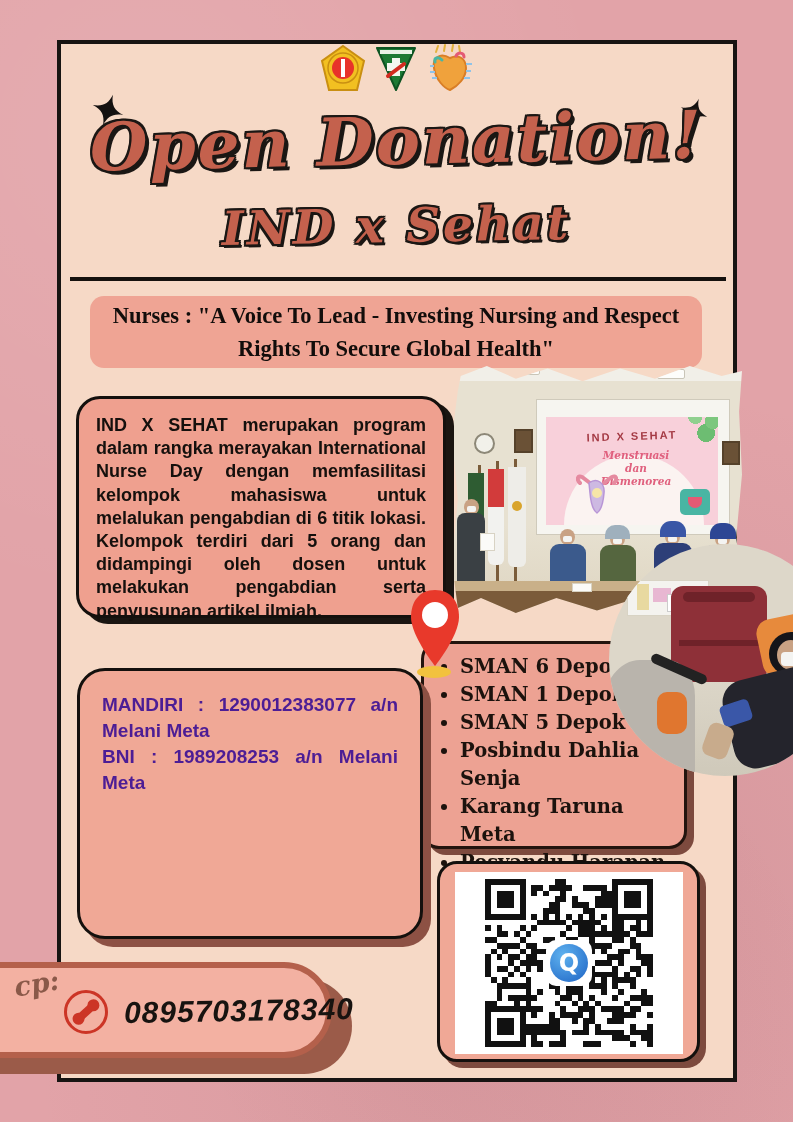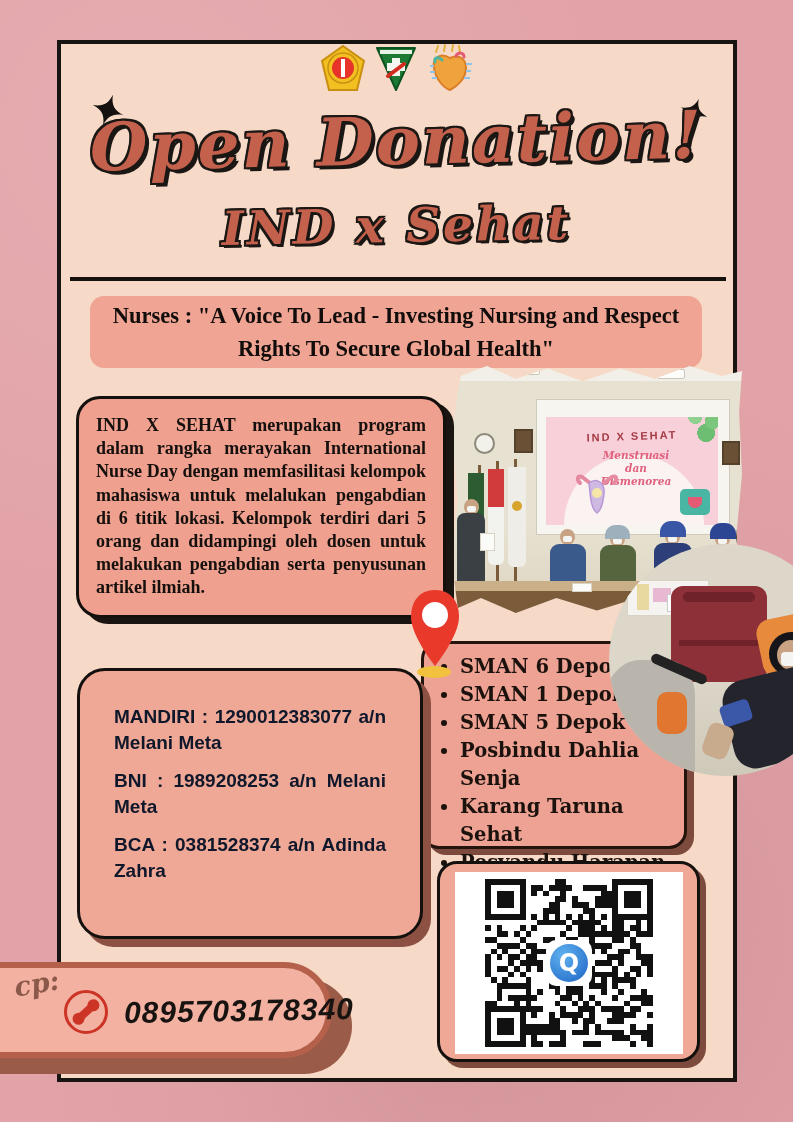--- a/index.html
+++ b/index.html
@@ -25,21 +25,21 @@
     color:#c4614d;letter-spacing:3px;transform:rotate(-1deg);
     text-shadow:-2px -2px 0 #1b1714,2px -2px 0 #1b1714,-2px 2px 0 #1b1714,2px 2px 0 #1b1714,0 -2px 0 #1b1714,0 2px 0 #1b1714,-2px 0 0 #1b1714,2px 0 0 #1b1714,3px 3px 0 #1b1714;}
   .divider{position:absolute;left:70px;top:277px;width:656px;height:4px;background:#15110e;z-index:3;}
   .quote-box{position:absolute;left:90px;top:296px;width:612px;height:72px;background:#efa494;
     border-radius:14px;z-index:3;display:flex;align-items:center;justify-content:center;}
   .quote-box p{margin:0;padding:0 18px;text-align:center;color:#120d0b;
     font-family:"Liberation Serif",serif;font-weight:700;font-size:22.5px;line-height:33px;}
   .desc-box{position:absolute;left:76px;top:396px;width:370px;height:222px;background:#efa08f;
     border:3px solid #14100d;border-radius:24px;box-shadow:8px 6px 0 #1a1511;z-index:4;box-sizing:border-box;}
   .desc-box p{margin:0;padding:15px 17px;text-align:justify;color:#15100d;
-    font-weight:700;font-size:18px;line-height:23.2px;font-family:Liberation Serif, serif;}
+    font-weight:700;font-size:18px;line-height:23.2px;}
   
   .photo-seminar{position:absolute;left:452px;top:361px;width:290px;height:252px;z-index:3;
     background:linear-gradient(#f1efe8 0 20px,#e7e1d1 20px 65%, #ded5c1 100%);
     clip-path:polygon(3% 6%,12% 2%,22% 7%,33% 3%,45% 8%,58% 3%,70% 7%,82% 2%,93% 6%,100% 4%,99% 20%,100% 45%,98% 70%,100% 88%,90% 95%,78% 100%,64% 94%,50% 99%,36% 94%,22% 100%,10% 94%,2% 98%,0 80%,2% 55%,0 30%,2% 12%);}
   .ph{position:absolute;}
   .light{width:26px;height:8px;background:#fdfdfb;border:1px solid #c9c5b8;border-radius:2px;}
   .screen{left:84px;top:38px;width:192px;height:134px;background:#f6f5f0;border:1px solid #cfcabb;}
   .slide{left:94px;top:56px;width:172px;height:108px;background:#f8d0da;overflow:hidden;}
   .slide-arc{position:absolute;left:18px;bottom:-6px;width:140px;height:76px;background:#fbf3f1;border-radius:140px 140px 0 0;}
   .slide-title{position:absolute;left:0;top:13px;width:100%;text-align:center;
@@ -67,21 +67,21 @@
   .loc-box{position:absolute;left:421px;top:641px;width:266px;height:208px;background:#eda293;
     border:3px solid #23140e;border-radius:18px;box-shadow:7px 6px 0 #7d4a3e;z-index:4;box-sizing:border-box;}
   .loc-box ul{margin:9px 0 0 0;padding:0 10px 0 36px;}
   .loc-box li{font-family:"DejaVu Serif",serif;font-weight:700;font-size:19.5px;line-height:28px;color:#1c120d;}
   
   .photo-circle{position:absolute;left:609px;top:544px;width:232px;height:232px;border-radius:50%;
     overflow:hidden;z-index:5;background:linear-gradient(#ddd7c9 0 55%,#cfc9ba 100%);}
   
   .bank-box{position:absolute;left:77px;top:668px;width:346px;height:271px;background:#f0a896;
     border:3px solid #14100d;border-radius:28px;box-shadow:8px 8px 0 #8d5144;z-index:4;box-sizing:border-box;padding:21px 22px;}
-  .bank-box p{margin:12px;text-align:justify;color:#0f172a;font-weight:700;font-size:19px;line-height:26px;}
+  .bank-box p{margin:0;text-align:justify;color:#4c1d95;font-weight:700;font-size:19px;line-height:26px;}
   
   .qr-box{position:absolute;left:437px;top:861px;width:263px;height:201px;background:#f0a896;
     border:3px solid #14100d;border-radius:20px;box-shadow:6px 6px 0 #7d4a3e;z-index:4;box-sizing:border-box;}
   .qr-card{position:absolute;left:15px;top:8px;width:228px;height:182px;background:#ffffff;}
   .qr-grid{position:absolute;left:30px;top:7px;width:168px;height:168px;display:grid;
     grid-template-columns:repeat(29,1fr);grid-template-rows:repeat(29,1fr);}
   .qr-grid div.on{background:#111;}
   .qr-logo-pad{position:absolute;left:91px;top:68px;width:46px;height:46px;background:#fff;border-radius:10px;}
   .qr-logo{position:absolute;left:95px;top:72px;width:38px;height:38px;border-radius:50%;
     background:radial-gradient(circle at 35% 30%, #5fb2ef, #1d63c4);display:flex;align-items:center;justify-content:center;
@@ -213,21 +213,21 @@
       <circle cx="31" cy="29" r="13" fill="#ffffff"></circle>
     </svg>
   </div>
 
   <div class="loc-box">
     <ul>
       <li>SMAN 6 Depok</li>
       <li>SMAN 1 Depok</li>
       <li>SMAN 5 Depok</li>
       <li>Posbindu Dahlia Senja</li>
-      <li>Karang Taruna Sehat</li>
+      <li>Karang Taruna Meta</li>
       <li>Posyandu Harapan Bunda</li>
     </ul>
   </div>
 
   <div class="photo-circle">
     <div class="ph" style="left:18px;top:36px;width:80px;height:34px;background:#f4f3ef;border:1px solid #d8d3c4;"></div>
     <div class="ph" style="left:28px;top:40px;width:12px;height:26px;background:#e8d9a0;"></div>
     <div class="ph" style="left:44px;top:44px;width:18px;height:14px;background:#e8b7d2;"></div>
     <div class="ph" style="left:58px;top:50px;width:34px;height:16px;background:#fff;border:1px solid #ccc;"></div>
     <div class="ph" style="left:62px;top:42px;width:96px;height:96px;background:#8e3038;border-radius:12px;"></div>
@@ -244,21 +244,20 @@
     <div class="ph" style="left:112px;top:158px;width:30px;height:22px;background:#3a57a8;border-radius:5px;transform:rotate(-18deg);"></div>
     <div class="ph" style="left:96px;top:180px;width:26px;height:34px;background:#c8ab8c;border-radius:8px;transform:rotate(20deg);"></div>
     <div class="ph" style="left:-6px;top:116px;width:92px;height:120px;background:#b9b4ac;border-radius:40% 30% 0 0;"></div>
     <div class="ph" style="left:48px;top:148px;width:30px;height:42px;background:#e0762f;border-radius:10px;"></div>
     <div class="ph" style="left:40px;top:120px;width:60px;height:10px;background:#222;border-radius:5px;transform:rotate(24deg);"></div>
   </div>
 
   <div class="bank-box">
     <p>MANDIRI : 1290012383077 a/n Melani Meta</p>
     <p>BNI : 1989208253 a/n Melani Meta</p>
-    <p>BCA : 0381528374 a/n Adinda Zahra</p>
   </div>
 
   <div class="qr-box">
     <div class="qr-card">
       <div class="qr-grid" id="qr">
           <div class="on"></div>
           <div class="on"></div>
           <div class="on"></div>
           <div class="on"></div>
           <div class="on"></div>

